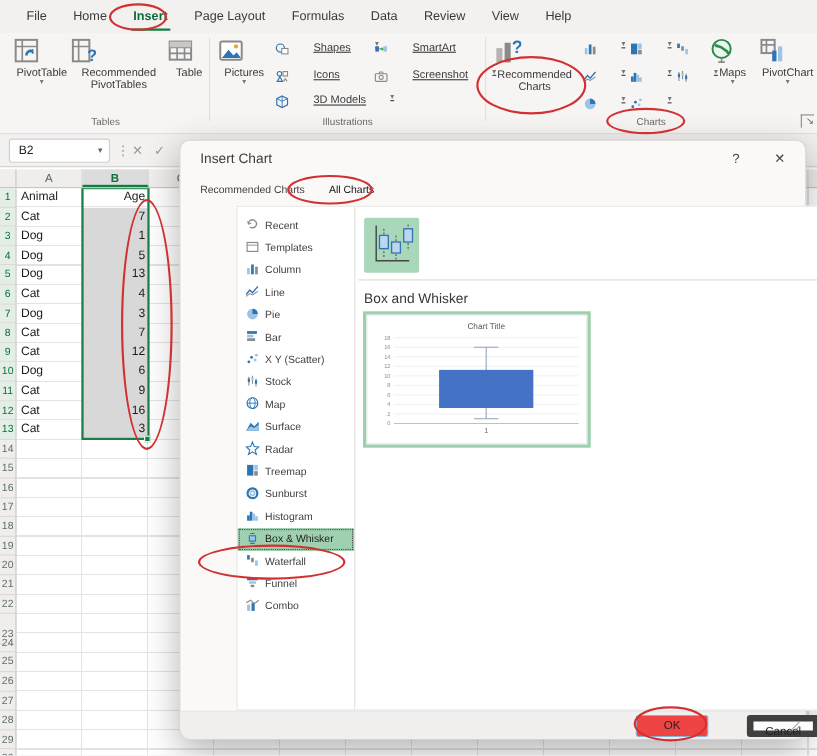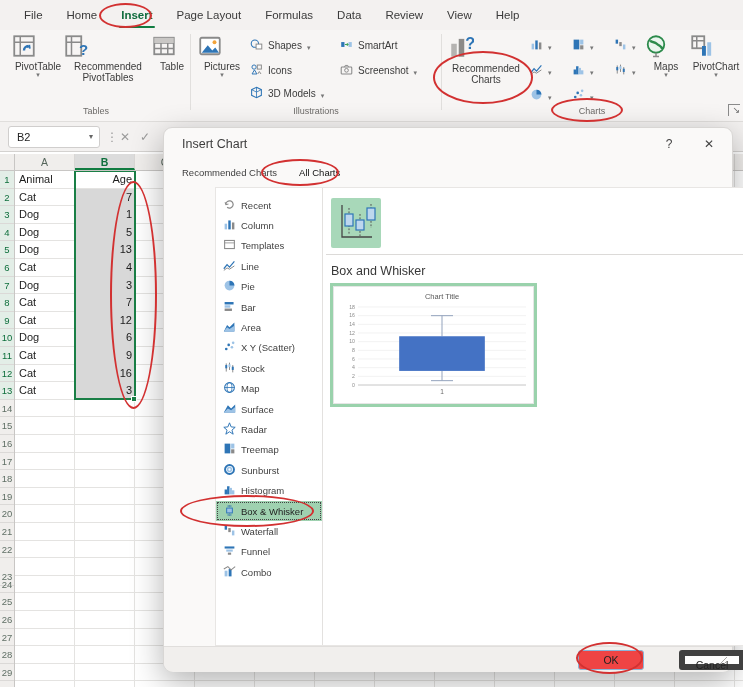--- a/index.html
+++ b/index.html
@@ -16,22 +16,22 @@
     line-height:30px; cursor:default; white-space:nowrap;}
   .mtab.active { color:#0f6b3c; font-weight:bold; }
   .mtab.active::after { content:""; position:absolute; left:10px; right:10px; bottom:2px;
     height:2.5px; background:#107c41; border-radius:2px;}
   
   #ribbon { position:absolute; left:0; top:30px; width:743px; height:92px;
     background:#f7f5f4; border-bottom:1px solid #e0dedc; z-index:3;}
   .rb-big { position:absolute; text-align:center; font-size:10px; color:#3b3b3b; }
   .rb-big .ricon { display:block; margin:0 auto 3px; }
   .rb-chev { font-size:7px; color:#777; display:block; line-height:6px;}
-  .rb-small { position:absolute; display:flex; align-items:flex-end; gap:5px;
-    font-size:10px; color:#3b3b3b; white-space:nowrap;}
+  .rb-small { position:absolute; display:flex; align-items:flex-start; gap:22px;
+    font-size:10px; color:#3b3b3b; white-space:nowrap;text-decoration:underline;}
   .grp-label { position:absolute; font-size:9px; color:#6d6b69; text-align:center; }
   .grp-div { position:absolute; top:4px; height:76px; width:1px; background:#e1dfdd; }
   .launcher { position:absolute; width:12px; height:12px; color:#6a6a6a; font-size:9px;
     line-height:10px; border-left:1px solid #8a8a8a; border-top:1px solid #8a8a8a; text-align:right;}
   
   #formulabar { position:absolute; left:0; top:122px; width:743px; height:30px;
     background:#f3f1f0; border-bottom:1px solid #d4d2d0; z-index:2;}
   #namebox { position:absolute; left:8px; top:4px; width:92px; height:22px; background:#fff;
     border:1px solid #d0cecd; border-radius:3px; font-size:11px; color:#222;
     line-height:20px; padding-left:8px;}
@@ -471,61 +471,54 @@
       <div id="typelist">
           <div class="titem">
             <span><svg width="13" height="13" viewBox="0 0 16 16">
                 <path d="M3.5 8a4.5 4.5 0 1 1 1.6 3.4" fill="none" stroke="#8a8a8a" stroke-width="1.5"></path>
                 <path d="M2.5 5.2l1.2 3 3-.9" fill="none" stroke="#8a8a8a" stroke-width="1.3"></path>
               </svg></span>
             <span>Recent</span>
           </div>
           <div class="titem">
             <span><svg width="13" height="13" viewBox="0 0 16 16">
+                <rect x="2" y="3" width="12" height="10" fill="none" stroke="#8a8a8a" stroke-width="1.3"></rect>
+                <path d="M2 6h12" stroke="#8a8a8a"></path>
+              </svg></span>
+            <span>Templates</span>
+          </div>
+          <div class="titem">
+            <span><svg width="13" height="13" viewBox="0 0 16 16">
                 <rect x="2" y="7" width="3" height="7" fill="#9dc3e6"></rect>
                 <rect x="6.5" y="3" width="3" height="11" fill="#2e75b6"></rect>
                 <rect x="11" y="5.5" width="3" height="8.5" fill="#8a8a8a"></rect>
               </svg></span>
             <span>Column</span>
           </div>
           <div class="titem">
             <span><svg width="13" height="13" viewBox="0 0 16 16">
-                <rect x="2" y="3" width="12" height="10" fill="none" stroke="#8a8a8a" stroke-width="1.3"></rect>
-                <path d="M2 6h12" stroke="#8a8a8a"></path>
-              </svg></span>
-            <span>Templates</span>
-          </div>
-          <div class="titem">
-            <span><svg width="13" height="13" viewBox="0 0 16 16">
                 <path d="M1 12l4-5 3 3 6-7" fill="none" stroke="#2e75b6" stroke-width="1.5"></path>
                 <path d="M1 14l4-3 3 1.5 6-4" fill="none" stroke="#8a8a8a" stroke-width="1.2"></path>
               </svg></span>
             <span>Line</span>
           </div>
           <div class="titem">
             <span><svg width="13" height="13" viewBox="0 0 16 16">
                 <circle cx="8" cy="8" r="6" fill="#9dc3e6"></circle>
                 <path d="M8 8L8 2A6 6 0 0 1 14 8z" fill="#2e75b6"></path>
               </svg></span>
             <span>Pie</span>
           </div>
           <div class="titem">
             <span><svg width="13" height="13" viewBox="0 0 16 16">
                 <rect x="2" y="2.5" width="11" height="3" fill="#2e75b6"></rect>
                 <rect x="2" y="6.5" width="7" height="3" fill="#9dc3e6"></rect>
                 <rect x="2" y="10.5" width="9" height="3" fill="#8a8a8a"></rect>
               </svg></span>
             <span>Bar</span>
-          </div>
-          <div class="titem">
-            <span><svg width="13" height="13" viewBox="0 0 16 16">
-                <path d="M1 14L5 6l3 3 6-6v11z" fill="#2e75b6"></path>
-                <path d="M1 14L5 9l3 2 6-4v7z" fill="#9dc3e6"></path>
-              </svg></span>
-            <span>Area</span>
           </div>
           <div class="titem">
             <span><svg width="13" height="13" viewBox="0 0 16 16">
                 <circle cx="4" cy="11" r="1.6" fill="#2e75b6"></circle>
                 <circle cx="7" cy="6" r="1.6" fill="#2e75b6"></circle>
                 <circle cx="11" cy="9" r="1.6" fill="#9dc3e6"></circle>
                 <circle cx="12.5" cy="3.5" r="1.6" fill="#9dc3e6"></circle>
               </svg></span>
             <span>X Y (Scatter)</span>
           </div>

